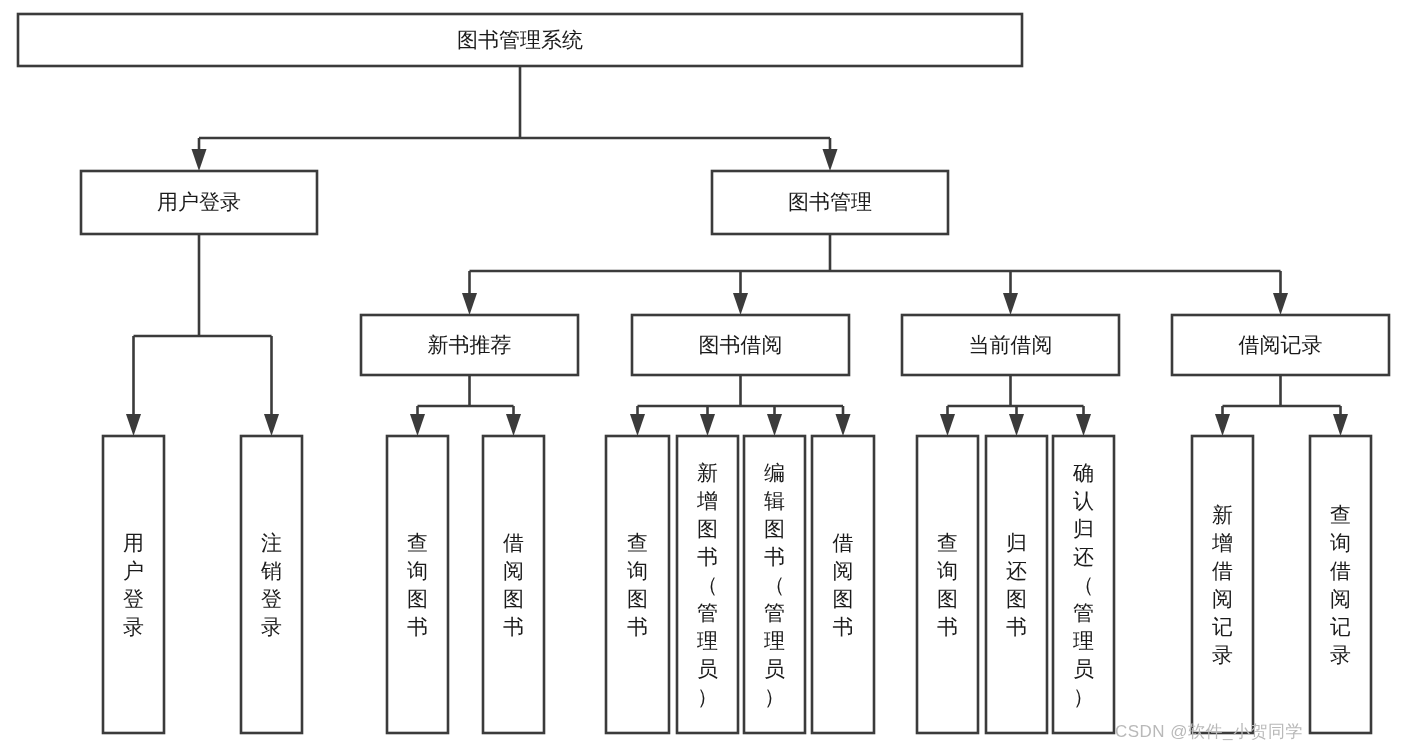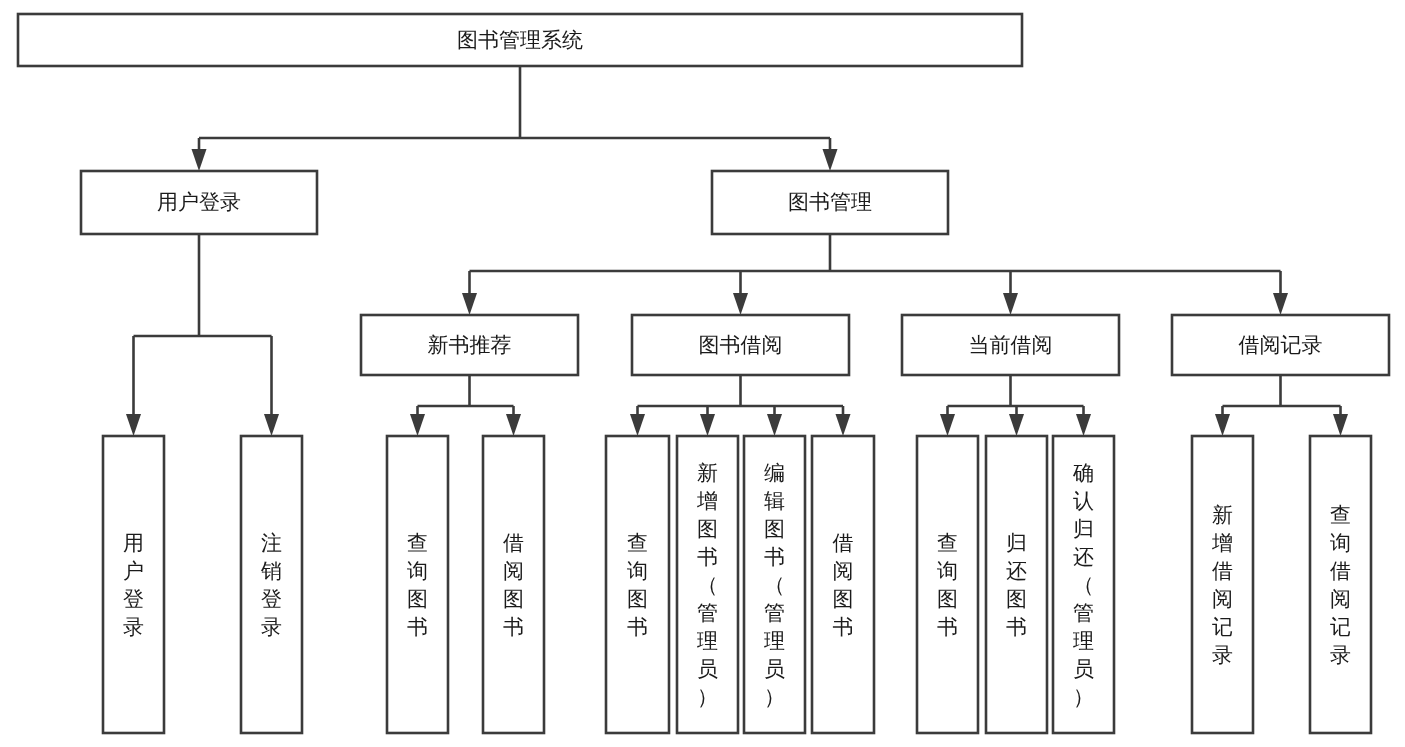--- a/index.html
+++ b/index.html
@@ -203,13 +203,14 @@
         <g>
           <rect x="1192" y="436" width="61" height="297" class="node-box"></rect>
           <text x="1222.5" class="node-label-v"><tspan x="1222.5" y="522.34">新</tspan><tspan x="1222.5" y="550.34">增</tspan><tspan x="1222.5" y="578.34">借</tspan><tspan x="1222.5" y="606.34">阅</tspan><tspan x="1222.5" y="634.34">记</tspan><tspan x="1222.5" y="662.34">录</tspan></text>
         </g>
         <g>
           <rect x="1310" y="436" width="61" height="297" class="node-box"></rect>
           <text x="1340.5" class="node-label-v"><tspan x="1340.5" y="522.34">查</tspan><tspan x="1340.5" y="550.34">询</tspan><tspan x="1340.5" y="578.34">借</tspan><tspan x="1340.5" y="606.34">阅</tspan><tspan x="1340.5" y="634.34">记</tspan><tspan x="1340.5" y="662.34">录</tspan></text>
         </g>
       </g>
   </svg>
+  <div class="watermark-text">CSDN @软件_小贺同学</div>
 </div>
 
 </body></html>

